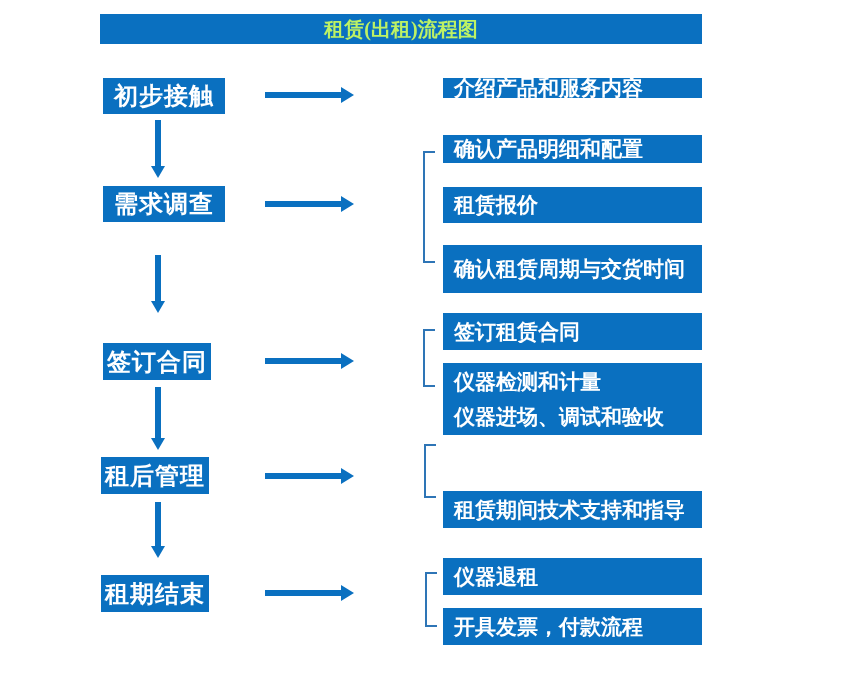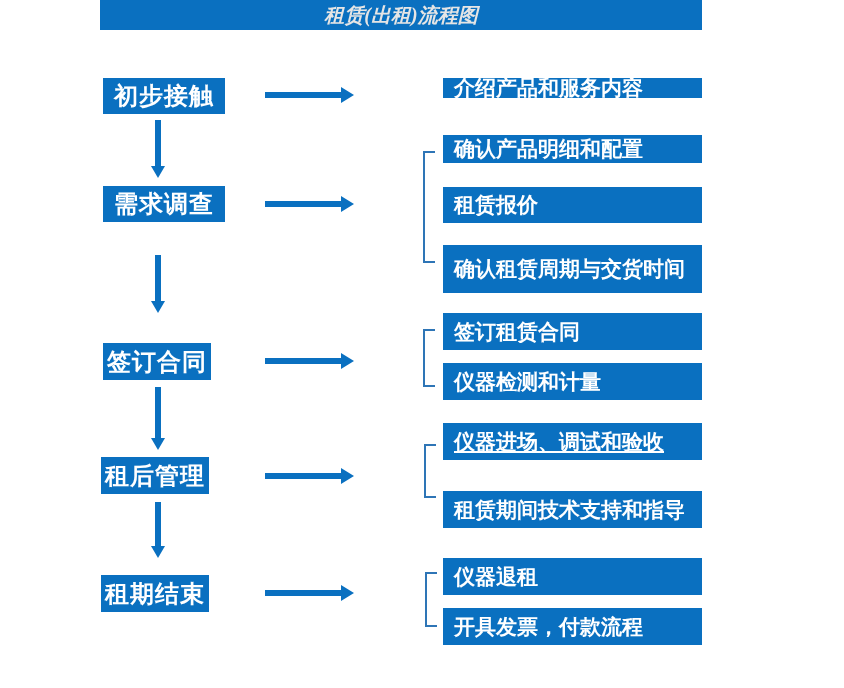--- a/index.html
+++ b/index.html
@@ -7,26 +7,26 @@
   .canvas {
     position: relative;
     width: 844px;
     height: 688px;
     background: #ffffff;
     overflow: hidden;
     font-family: "Liberation Serif", "DejaVu Serif", serif;
   }
   .title-bar {
     position: absolute;
-    left: 100px; top: 0;
+    left: 100px; top: 14px;
     width: 602px; height: 30px;
     background: var(--blue, #0a70c0);
-    color: #e5e5e5;
+    color: #bef264;
     display: flex; align-items: center; justify-content: center;
-    font-size: 20px; font-weight: bold; font-style: italic;
+    font-size: 20px; font-weight: bold;
   }
   .step-box {
     position: absolute;
     background: var(--blue, #0a70c0);
     color: #ffffff;
     display: flex; align-items: center; justify-content: center;
     font-size: 24px; font-weight: bold;
     letter-spacing: 1px;
     white-space: nowrap;
   }
@@ -88,21 +88,21 @@
   <div class="step-box" style="left:103px; top:343px; width:108px; height:37px;">签订合同</div>
   <div class="step-box" style="left:101px; top:457px; width:108px; height:37px;text-align:center;">租后管理</div>
   <div class="step-box" style="left:101px; top:575px; width:108px; height:37px;">租期结束</div>
 
   <div class="detail-box" style="top:78px;  height:20px;">介绍产品和服务内容</div>
   <div class="detail-box" style="top:135px; height:28px;">确认产品明细和配置</div>
   <div class="detail-box" style="top:187px; height:36px;">租赁报价</div>
   <div class="detail-box" style="top:245px; height:48px;">确认租赁周期与交货时间</div>
   <div class="detail-box" style="top:313px; height:37px;">签订租赁合同</div>
   <div class="detail-box" style="top:363px; height:37px;">仪器检测和计量</div>
-  <div class="detail-box" style="top:423px; height:37px;text-decoration:underline;">仪器进场、调试和验收</div>
+  <div class="detail-box" style="top:398px; height:37px;">仪器进场、调试和验收</div>
   <div class="detail-box" style="top:491px; height:37px;">租赁期间技术支持和指导</div>
   <div class="detail-box" style="top:558px; height:37px;">仪器退租</div>
   <div class="detail-box" style="top:608px; height:37px;">开具发票，付款流程</div>
 
   <div class="h-arrow" style="left:265px; top:87px;">
       <div class="shaft"></div>
       <div class="head"></div>
     </div>
   <div class="h-arrow" style="left:265px; top:196px;">
       <div class="shaft"></div>

